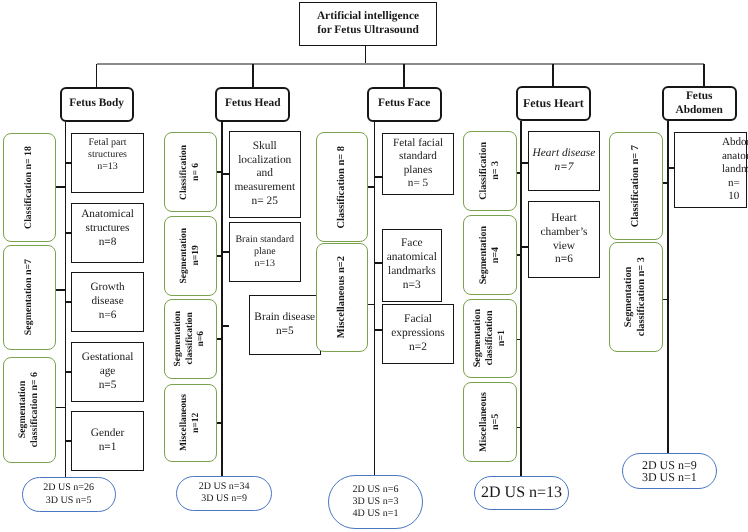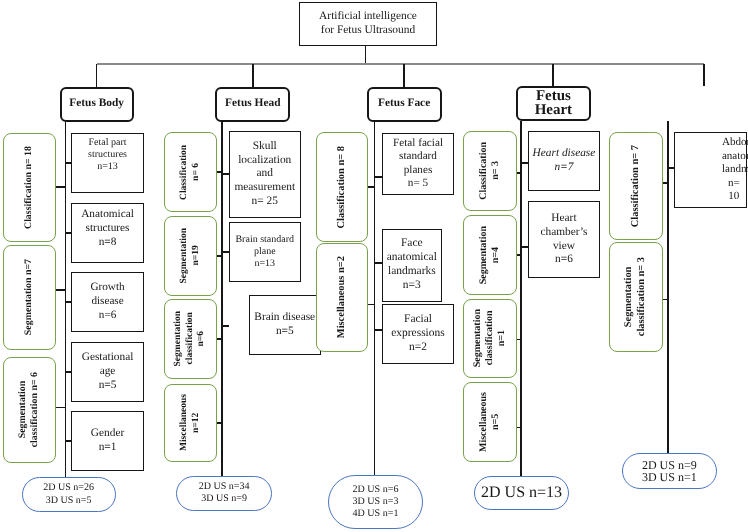--- a/index.html
+++ b/index.html
@@ -5,21 +5,21 @@
 <style>
   html,body{margin:0;padding:0;background:#ffffff;}
   body{width:748px;height:532px;overflow:hidden;
        font-family:"Liberation Serif",serif;color:#181818;
        -webkit-font-smoothing:antialiased;text-rendering:geometricPrecision;}
   #diagram{position:relative;width:748px;height:532px;background:#fff;}
   svg.wires{position:absolute;left:0;top:0;width:748px;height:532px;pointer-events:none;}
   .node{position:absolute;box-sizing:border-box;background:#fff;
         display:flex;align-items:center;justify-content:center;text-align:center;}
   .node .tx{display:block;width:100%;}
-  .root-node{border:1.9px solid #161616;font-weight:400;font-size:11.4px;line-height:13.6px;}
+  .root-node{border:1.9px solid #161616;font-weight:700;font-size:11.4px;line-height:13.6px;}
   .cat-node{border:2px solid #161616;border-radius:6px;font-weight:700;font-size:11.4px;line-height:13.0px;}
   .leaf-node{border:1.85px solid #161616;font-size:10.1px;line-height:12.2px;}
   .side-node{border:1.8px solid #7aa24c;border-radius:8px;font-weight:700;font-size:10.0px;line-height:12.1px;}
   .side-node .vt{writing-mode:vertical-rl;transform:rotate(180deg);text-align:center;
                  white-space:pre-line;display:block;}
   .pill-node{border:1.8px solid #4a76c2;border-radius:60px;font-size:10.15px;line-height:11.7px;}
   .pill-node .tx{white-space:pre-line;}
   .leaf-node .tx{white-space:pre-line;}
   .root-node .tx{white-space:pre-line;}
   .cat-node .tx{white-space:pre-line;}
@@ -180,21 +180,21 @@
     <div class="node leaf-node" style="left: 381.8px; top: 303.7px; width: 72.4px; height: 60.2px; font-size: 11.45px; line-height: 13.8545px;">
       <span class="tx">Facial
 expressions
 n=2</span>
     </div>
     <div class="node pill-node" style="left: 328px; top: 474.8px; width: 95px; height: 54.2px; font-size: 10.05px; line-height: 12.1605px;">
       <span class="tx">2D US n=6
 3D US n=3
 4D US n=1</span>
     </div>
-    <div class="node cat-node" style="left: 515.6px; top: 86px; width: 75.6px; height: 35.2px; font-size: 15px; line-height: 13.794px;">
+    <div class="node cat-node" style="left: 515.6px; top: 86px; width: 75.6px; height: 35.2px; font-size: 12px; line-height: 13.794px;">
       <span class="tx">Fetus Heart</span>
     </div>
     <div class="node side-node" style="left: 463.1px; top: 131.2px; width: 53.8px; height: 79.4px; font-size: 10px; line-height: 12.1px;">
       <span class="vt">Classification
 n= 3</span>
     </div>
     <div class="node side-node" style="left: 463.1px; top: 215.3px; width: 53.8px; height: 79.5px; font-size: 10px; line-height: 12.1px;">
       <span class="vt">Segmentation
 n=4</span>
     </div>
@@ -213,20 +213,24 @@
     </div>
     <div class="node leaf-node" style="left: 527.5px; top: 201.2px; width: 72.9px; height: 77.1px; font-size: 11.35px; line-height: 13.7335px;">
       <span class="tx">Heart
 chamber’s
 view
 n=6</span>
     </div>
     <div class="node pill-node" style="left: 473.9px; top: 475.5px; width: 95.4px; height: 34.5px; font-size: 16px; line-height: 12.1605px;">
       <span class="tx">2D US n=13</span>
     </div>
+    <div class="node cat-node" style="left: 661.8px; top: 86px; width: 74.8px; height: 35.2px; font-size: 11.4px; line-height: 13.794px;">
+      <span class="tx">Fetus
+Abdomen</span>
+    </div>
     <div class="node side-node" style="left: 609px; top: 131.5px; width: 53.7px; height: 108.6px; font-size: 10.4px; line-height: 12.584px;">
       <span class="vt">Classification n= 7</span>
     </div>
     <div class="node side-node" style="left: 609px; top: 242.3px; width: 53.7px; height: 109.6px; font-size: 10.4px; line-height: 12.584px;">
       <span class="vt">Segmentation
 classification n= 3</span>
     </div>
     <div class="node leaf-node" style="left: 673.9px; top: 131.7px; width: 72.9px; height: 76.3px; font-size: 11.1px; line-height: 13.431px; padding-left: 47px;">
       <span class="tx">Abdominal
 anatomical

